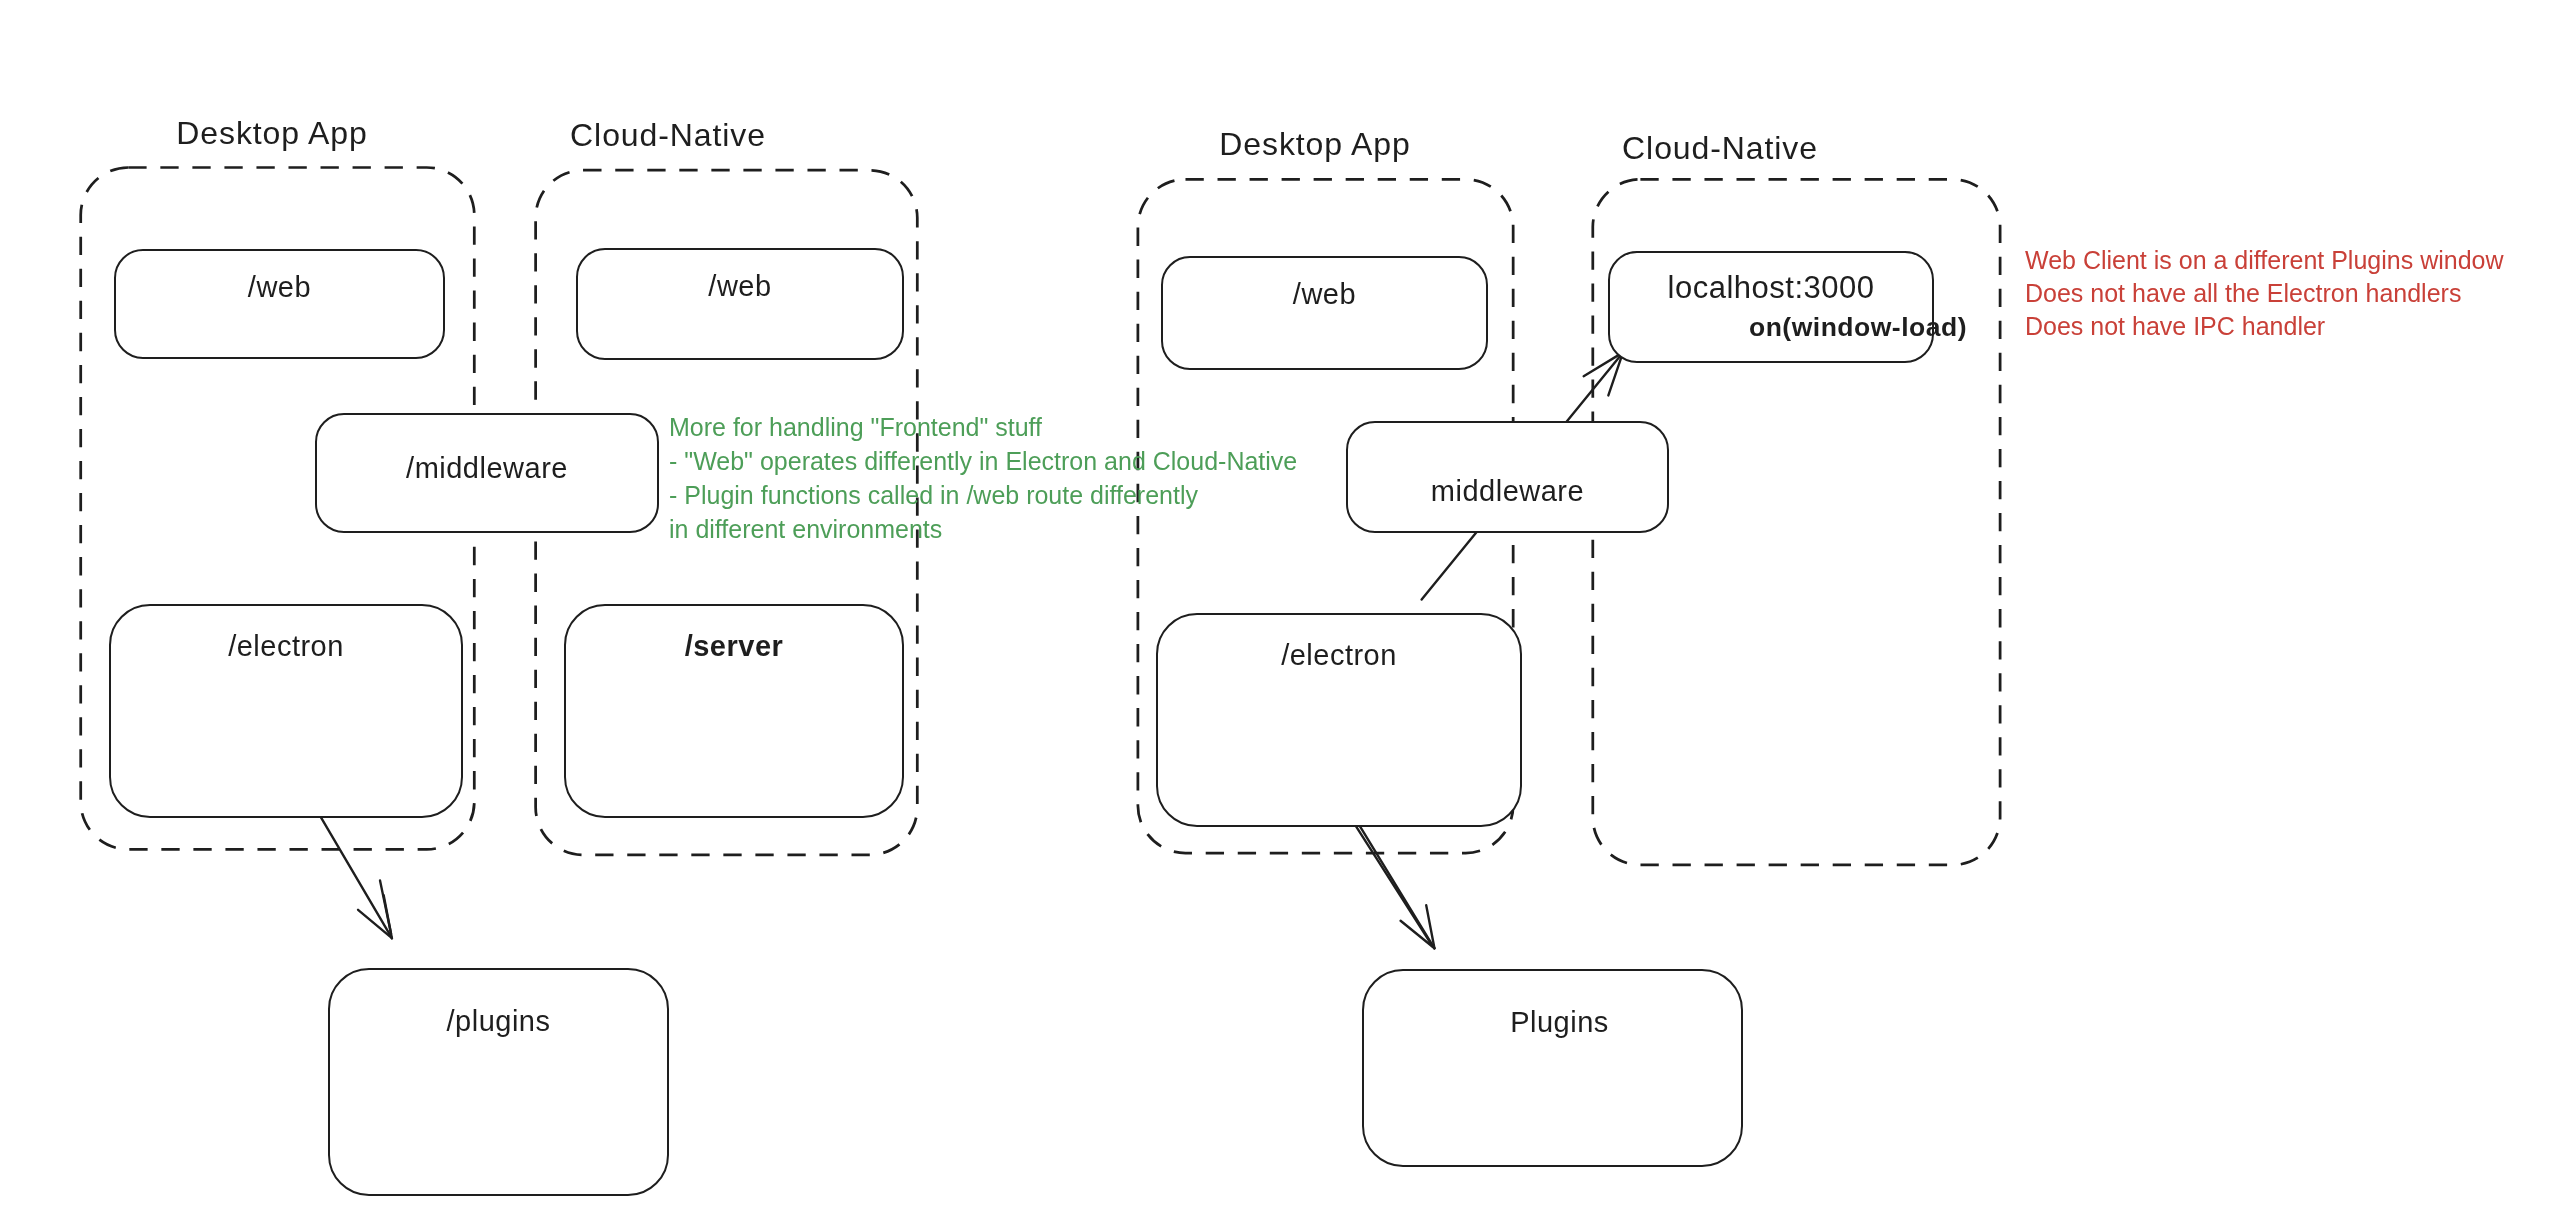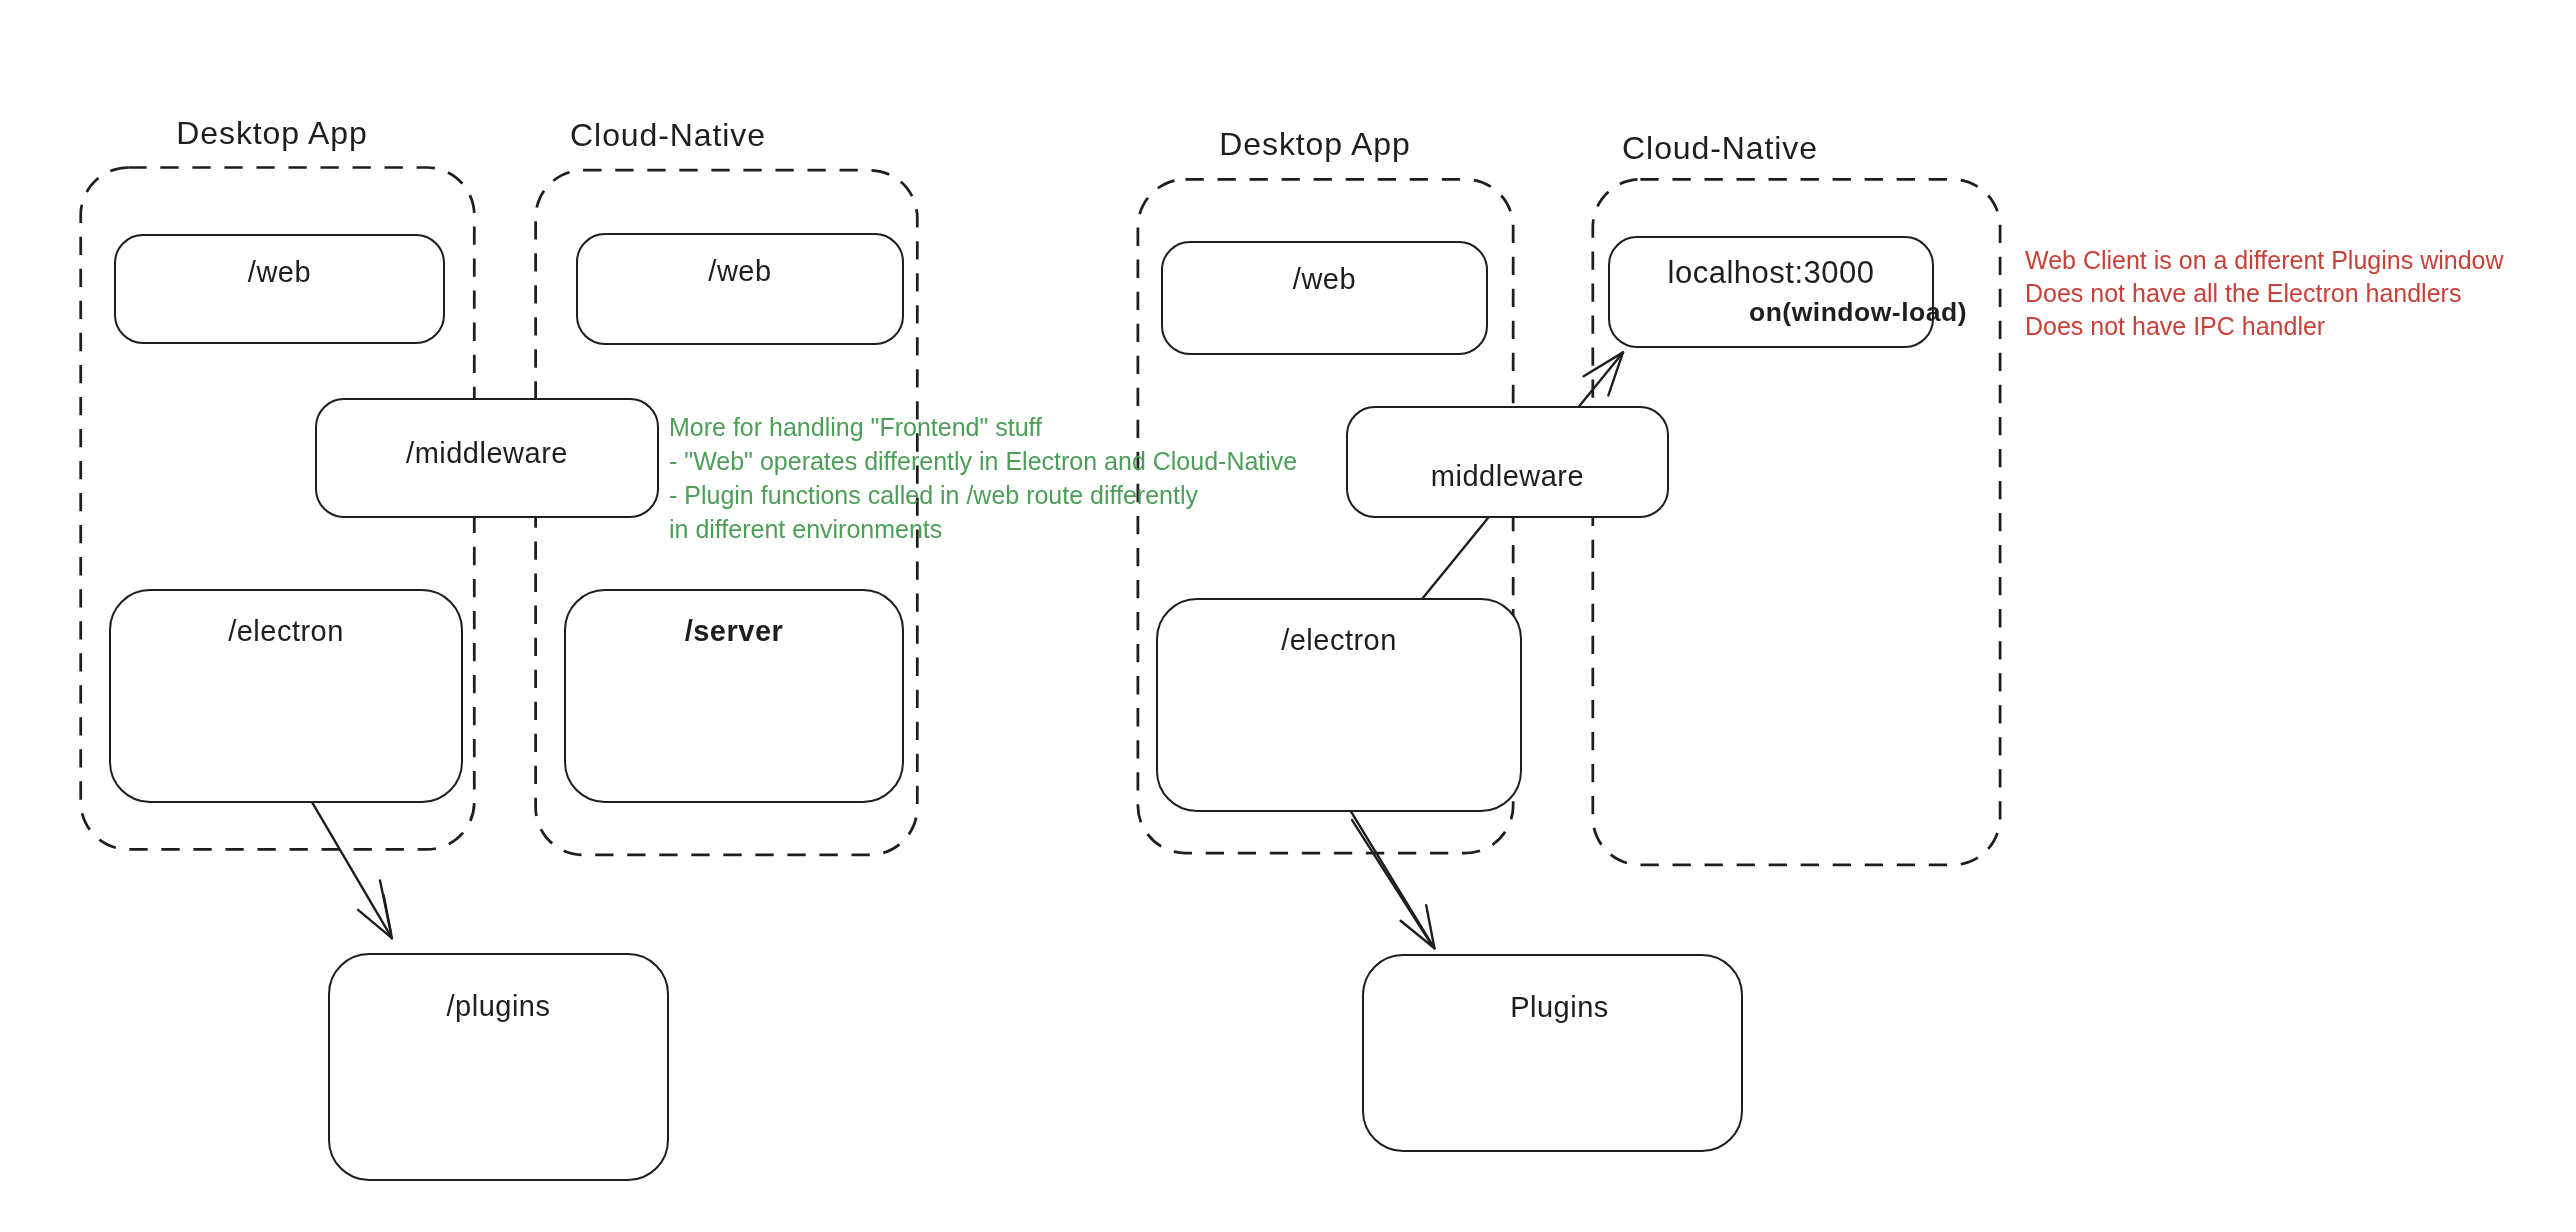--- a/index.html
+++ b/index.html
@@ -10,20 +10,21 @@
     font-family:"Liberation Sans", sans-serif;
     color:#1e1e1e;
     overflow:hidden;
   }
   svg.overlay{position:absolute;left:0;top:0;width:2576px;height:1232px;pointer-events:none;}
   .node{
     position:absolute;
     background:#ffffff;
     border:2.7px solid #1e1e1e;
     box-sizing:border-box;
+    margin-top:15px;
   }
   .node .box-label{
     width:100%;
     text-align:center;
     font-size:29px;
     letter-spacing:0.5px;
     color:#1e1e1e;
     white-space:nowrap;
   }
   .panel-title{

